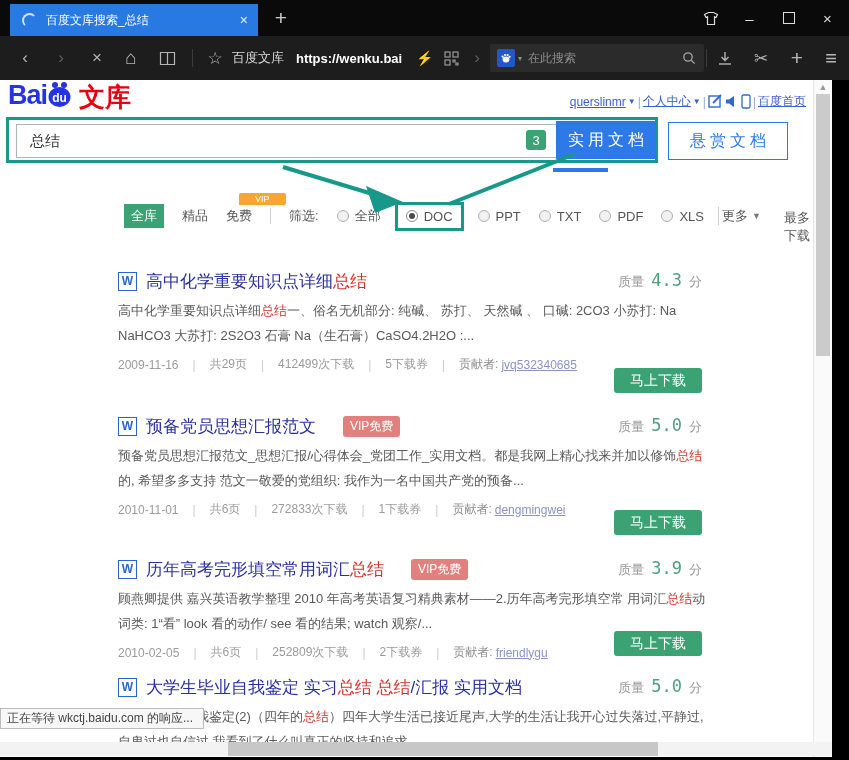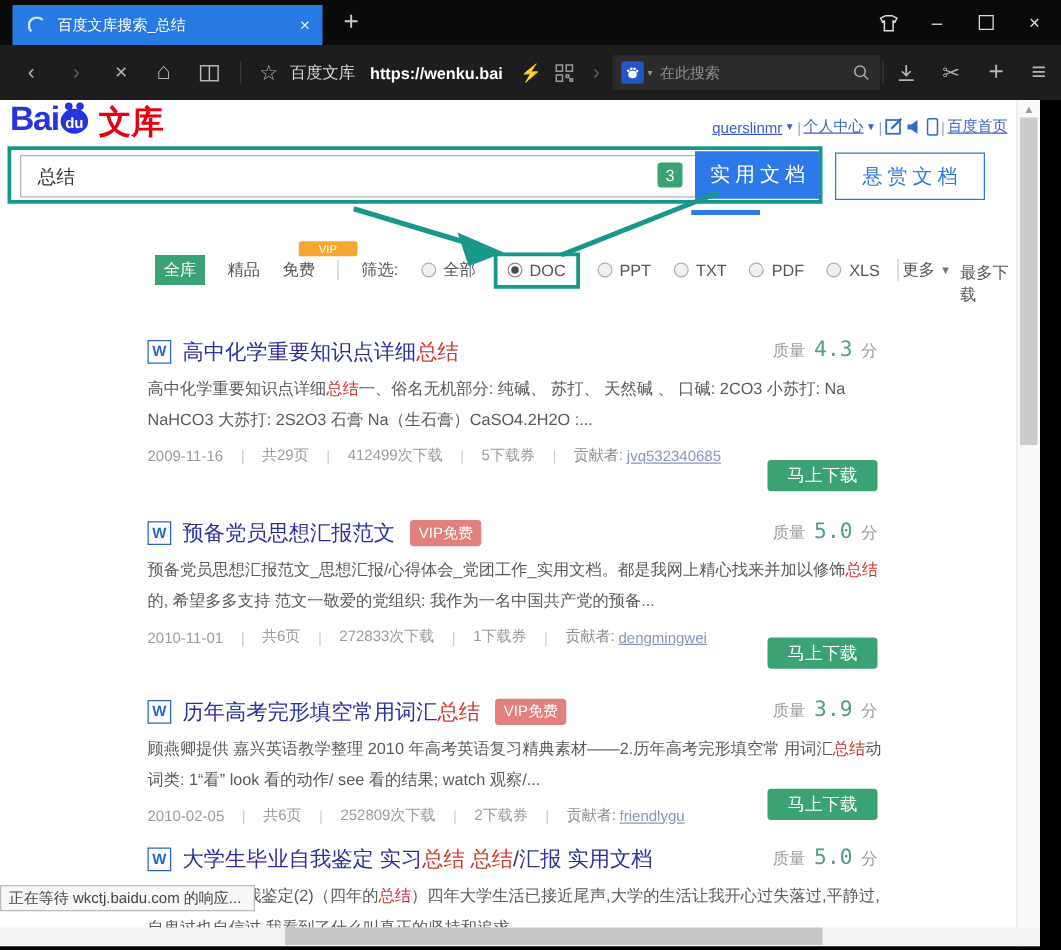--- a/index.html
+++ b/index.html
@@ -64,29 +64,29 @@
           padding:1px 16px;border-radius:2px 2px 2px 0;}
   .fdiv{width:1px;height:16px;background:#ccc;}
   .ritem{display:flex;align-items:center;gap:6px;cursor:pointer;}
   .ritem.hl-box{border:3px solid #17988a;padding:4px 8px;margin:-7px -4px;}
   .radio{width:12px;height:12px;border-radius:50%;border:1px solid #b0b0b0;background:#f1f1f1;box-sizing:border-box;
          display:flex;align-items:center;justify-content:center;}
   .radio.sel{background:#fff;border-color:#8a8a8a;}
   .radio.sel::after{content:"";width:6px;height:6px;border-radius:50%;background:#4a4a4a;}
   .morecaret{font-size:9px;color:#777;margin-left:4px;}
   .sortdiv{position:absolute;left:718px;top:127px;width:1px;height:18px;background:#ccc;}
-  .sortctl{position:absolute;left:768px;top:129px;font-size:13px;color:#555;display:flex;align-items:center;gap:6px;cursor:pointer;}
+  .sortctl{position:absolute;left:784px;top:129px;font-size:13px;color:#555;display:flex;align-items:center;gap:6px;cursor:pointer;}
   
   .result{position:absolute;left:118px;width:584px;}
   .rhead{display:flex;align-items:center;height:26px;position:relative;}
   .wicon{width:17px;height:17px;border:1px solid #2a66c8;color:#2a66c8;font-size:12px;font-weight:bold;
          display:flex;align-items:center;justify-content:center;margin-right:9px;flex:0 0 auto;}
   .rtitle{font-size:17px;color:#2b309f;cursor:pointer;white-space:nowrap;}
   .rtitle .red{color:#d0342c;}
-  .vipfree{margin-left:12px;background:#e2807e;color:#fff;font-size:12px;padding:2px 7px;border-radius:3px;white-space:nowrap;}
+  .vipfree{margin-left:27px;background:#e2807e;color:#fff;font-size:12px;padding:2px 7px;border-radius:3px;white-space:nowrap;}
   .quality{position:absolute;right:0;top:2px;display:flex;align-items:baseline;gap:7px;}
   .qlabel,.qunit{font-size:13px;color:#9a9a9a;}
   .qscore{font-size:17px;color:#4fa080;font-family:"DejaVu Sans Mono",monospace;}
   .rdesc{margin-top:4px;font-size:13px;line-height:25px;color:#5a5a5a;width:592px;}
   .rdesc .red{color:#d0342c;}
   .rmeta{margin-top:8px;font-size:12px;color:#9b9b9b;display:flex;align-items:center;white-space:nowrap;}
   .msep{font-style:normal;color:#ccc;margin:0 14px;}
   .clab{color:#8d8d8d;}
   .clink{color:#8a93c4;text-decoration:underline;cursor:pointer;margin-left:3px;}
   .dlbtn{position:absolute;right:0;width:88px;height:25px;background:#3aa273;color:#fff;font-size:14px;

